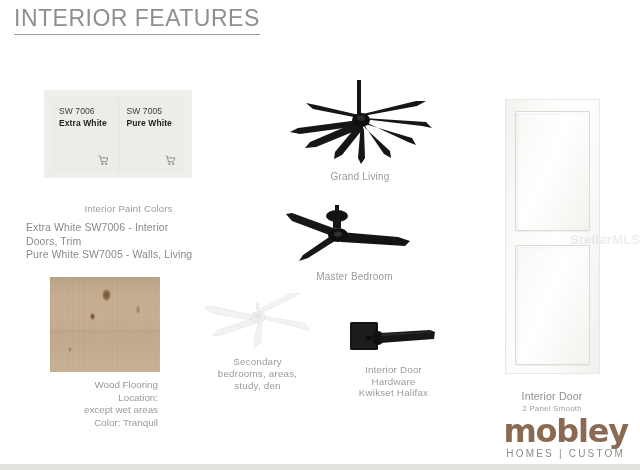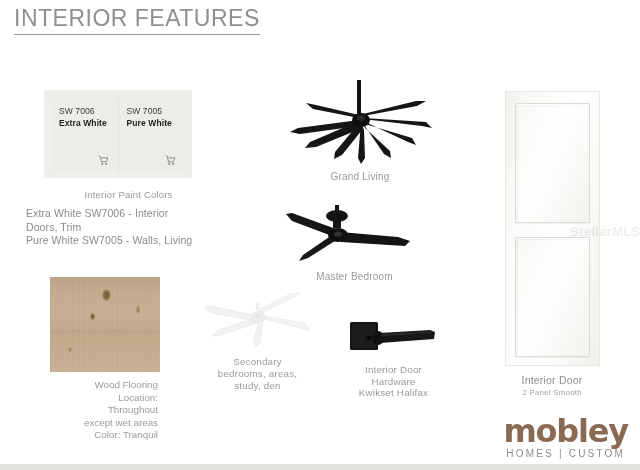--- a/index.html
+++ b/index.html
@@ -76,21 +76,21 @@
     bottom: 6px;
     width: 11px;
     height: 11px;
   }
   .cart-icon svg { display: block; }
 
   .paint-caption {
     text-align: center;
     font-size: 9.5px;
     color: #9a9a9a;
-    margin-top: 11px;
+    margin-top: 25px;
     letter-spacing: 0.2px;
   }
   .paint-details {
     margin-top: 7px;
     font-size: 10.5px;
     color: #8a8a8a;
     line-height: 13.5px;
     letter-spacing: 0.1px;
     width: 200px;
     margin-left: -18px;
@@ -187,21 +187,21 @@
   
   .door-block {
     position: absolute;
     left: 497px;
     top: 83px;
     width: 110px;
   }
   .door-img {
     width: 95px;
     height: 275px;
-    margin: 8px auto;
+    margin: 16px auto;
     background: linear-gradient(100deg, #f3f1ee 0%, #fbfaf8 22%, #ffffff 55%, #f2f0ec 100%);
     border: 1px solid #ebe8e4;
     box-sizing: border-box;
     position: relative;
     padding: 9px 8px;
   }
   .door-panel {
     position: absolute;
     left: 9px;
     right: 9px;
@@ -309,21 +309,20 @@
 <div class="wood-block">
   <div class="wood-swatch">
     <span class="knot" style="left:52px; top:12px; width:9px; height:12px;"></span>
     <span class="knot" style="left:40px; top:36px; width:5px; height:7px;"></span>
     <span class="knot" style="left:86px; top:28px; width:4px; height:9px; opacity:.5;"></span>
     <span class="knot" style="left:18px; top:70px; width:4px; height:5px; opacity:.5;"></span>
   </div>
   <div class="wood-caption">
     <div>Wood Flooring</div>
     <div>Location:</div>
-    <div>Throughout</div>
     <div>except wet areas</div>
     <div>Color: Tranquil</div>
   </div>
 </div>
 
 <div class="grand-block">
   <div class="grand-art">
     <svg viewBox="0 0 160 95" width="160" height="95">
       <rect x="77" y="8" width="4" height="34" fill="#141414"></rect>
       <g fill="#161616">

